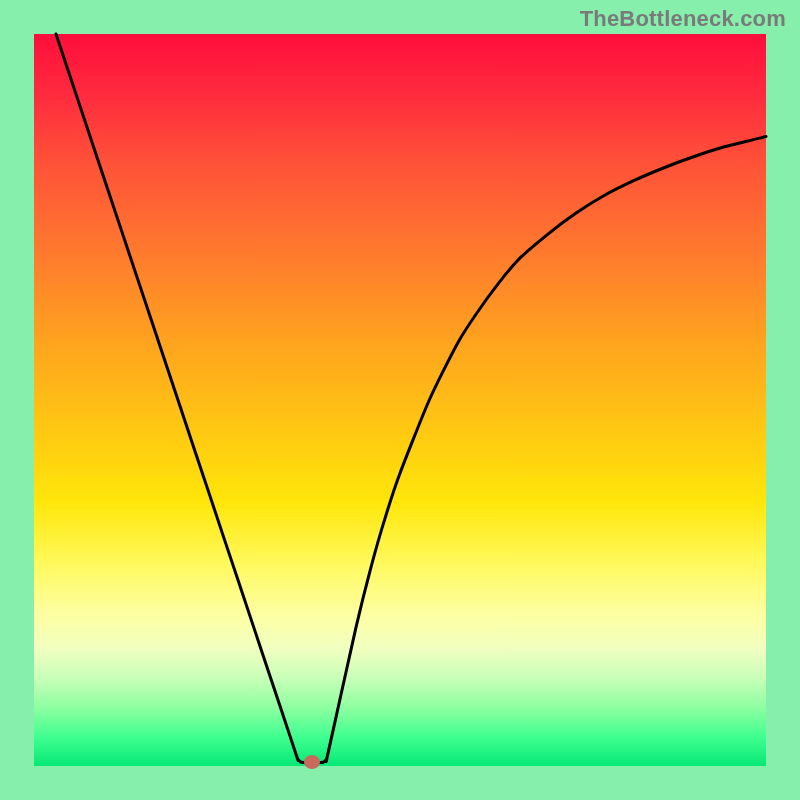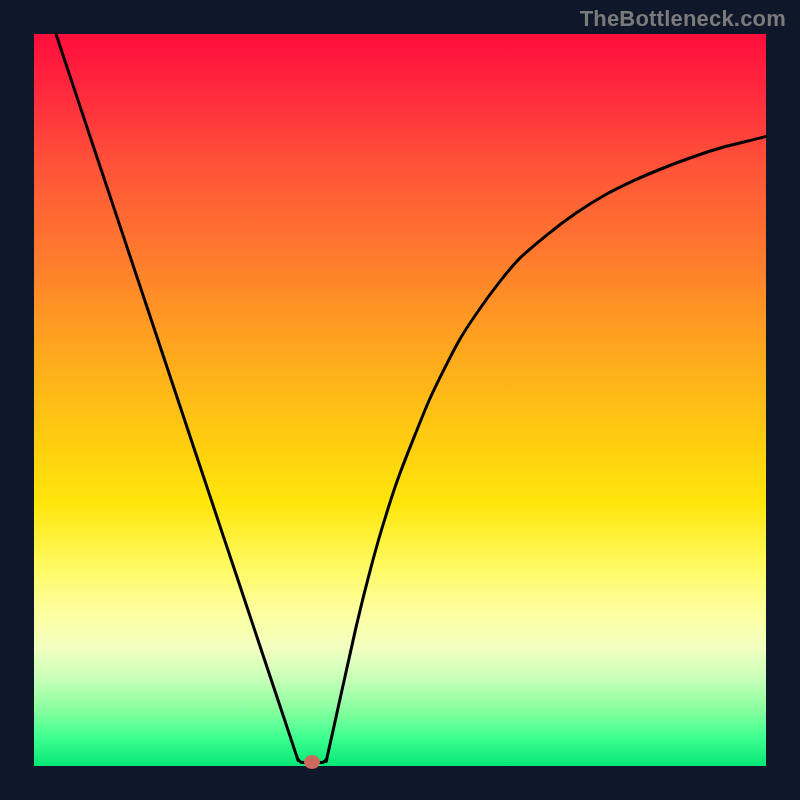--- a/index.html
+++ b/index.html
@@ -8,21 +8,21 @@
     width: 800px;
     height: 800px;
     background: #000;
     overflow: hidden;
     font-family: Arial, Helvetica, sans-serif;
   }
   .frame {
     position: relative;
     width: 800px;
     height: 800px;
-    background: #0f172a;
+    background: #86efac;
   }
   .watermark {
     position: absolute;
     top: 6px;
     right: 14px;
     color: #7a7a7a;
     font-size: 22px;
     font-weight: 600;
     letter-spacing: 0.2px;
     user-select: none;

